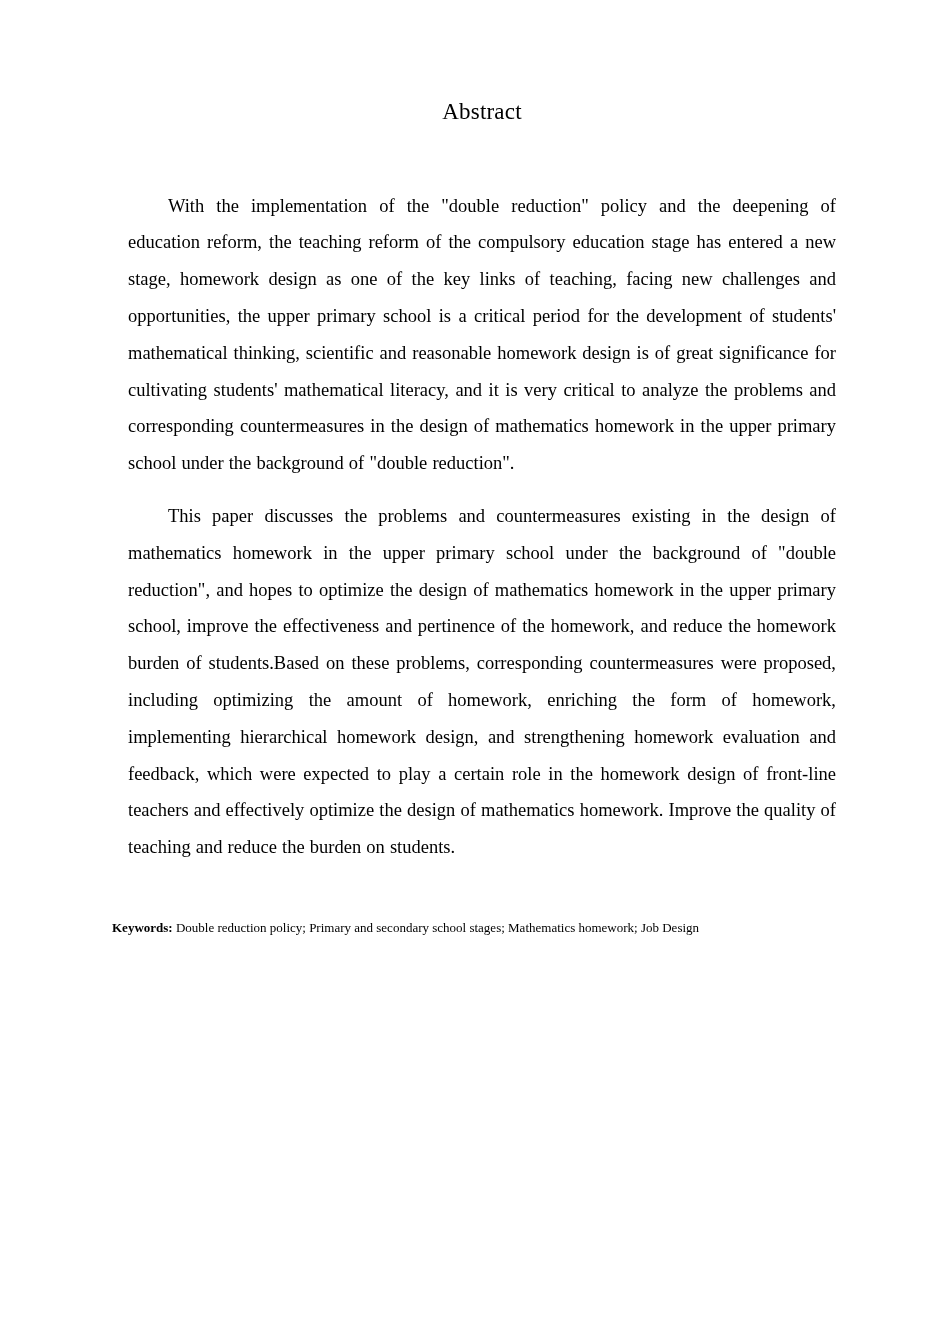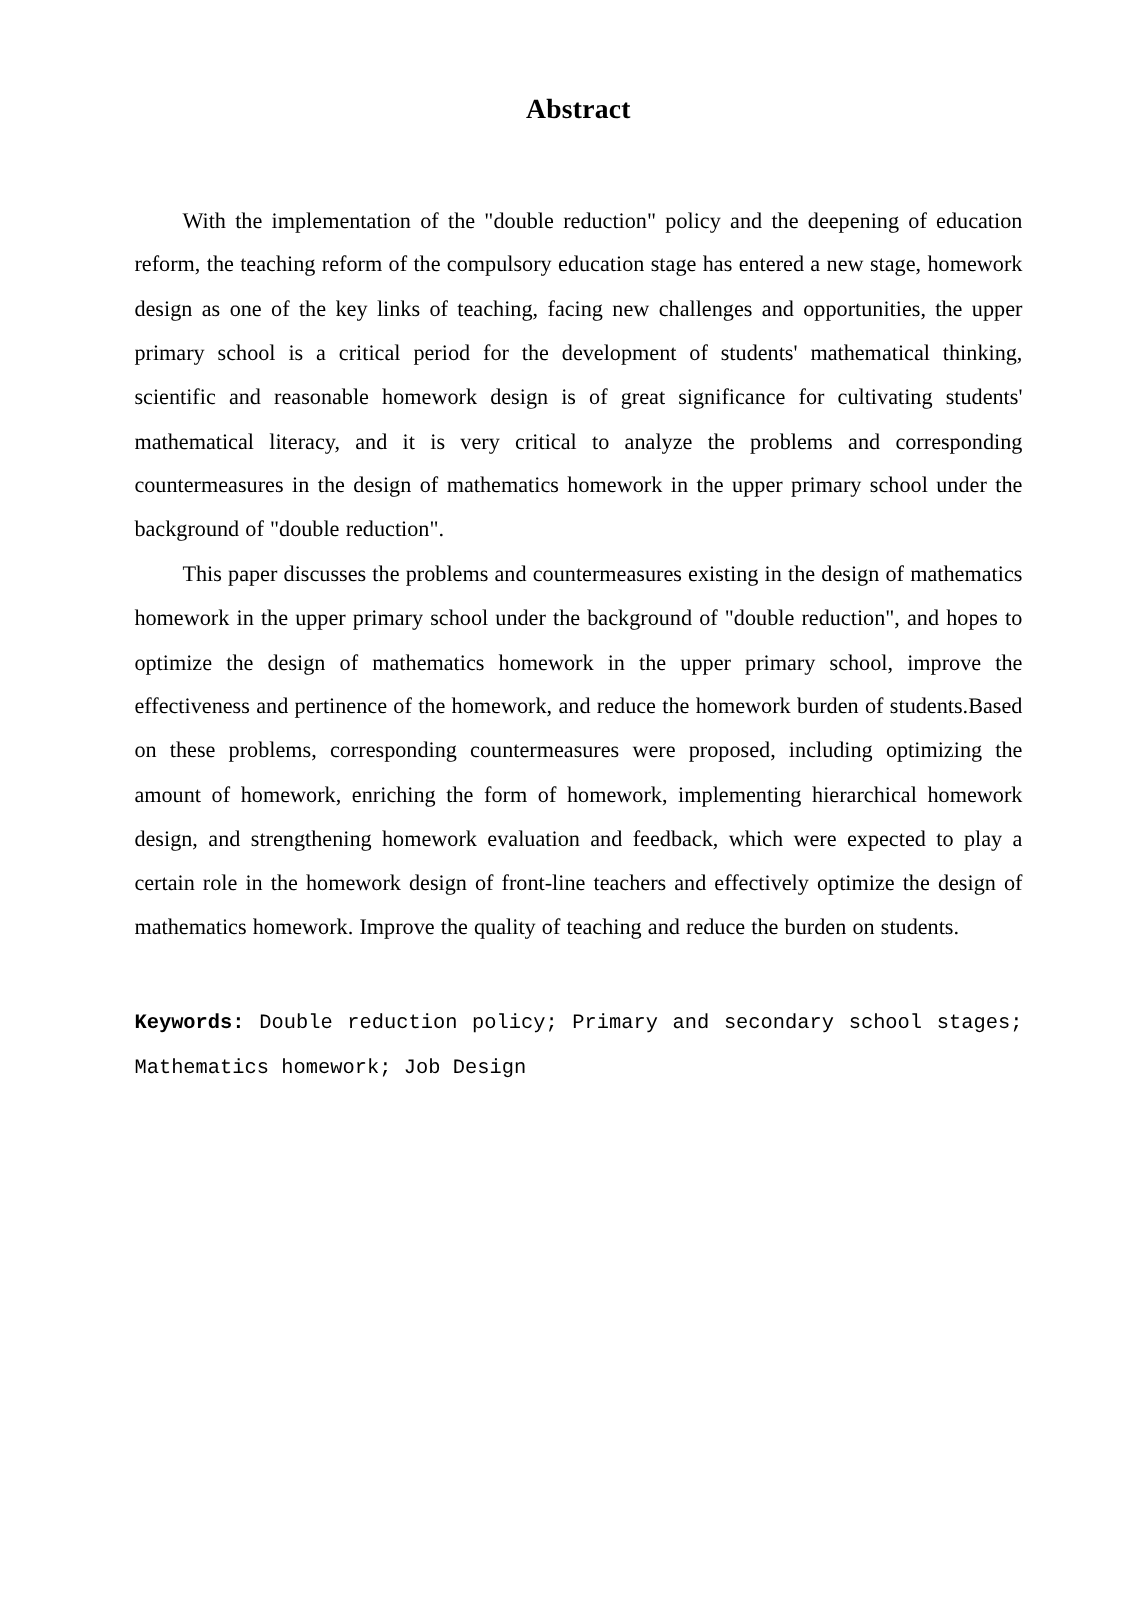--- a/index.html
+++ b/index.html
@@ -21,48 +21,47 @@
     position: absolute;
     left: 112px;
     top: 0;
     width: 740px;
   }
   .doc-title {
     text-align: center;
     font-size: 23px;
     line-height: 1.2;
     margin: 0;
-    padding-top: 77px;
-    font-weight: bold;
+    padding-top: 98px;
+    font-weight: normal;
     letter-spacing: 0.2px;
   }
   .body-block {
     margin-top: 62px;
   }
   p.para {
-    margin: 0;
+    margin: 16px;
     font-size: 18.5px;
     line-height: 36.8px;
     text-align: justify;
     text-justify: inter-word;
     text-indent: 40px;
     word-spacing: 0.5px;
   }
   p.para + p.para {
     margin-top: 0;
     font-family: Liberation Serif, serif;
   }
   .keywords {
     margin: 0;
     margin-top: 44px;
-    font-size: 17px;
+    font-size: 13px;
     line-height: 36.8px;
     text-align: justify;
     text-indent: 0;
-    font-family: Liberation Mono, monospace;
   }
   .keywords .kw-label {
     font-weight: bold;
   }
   .page-number {
     position: absolute;
     left: 0;
     right: 0;
     top: 1248px;
     text-align: center;

